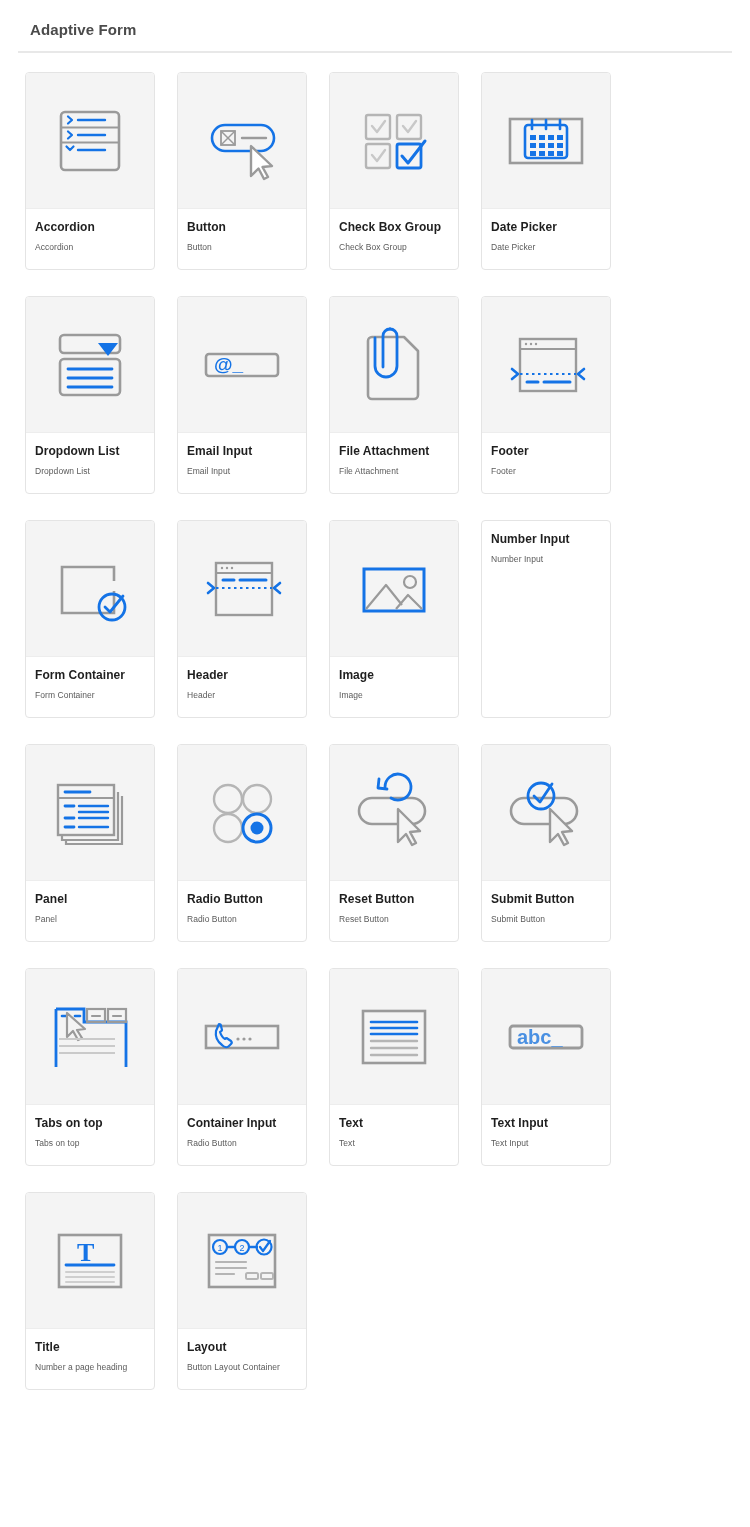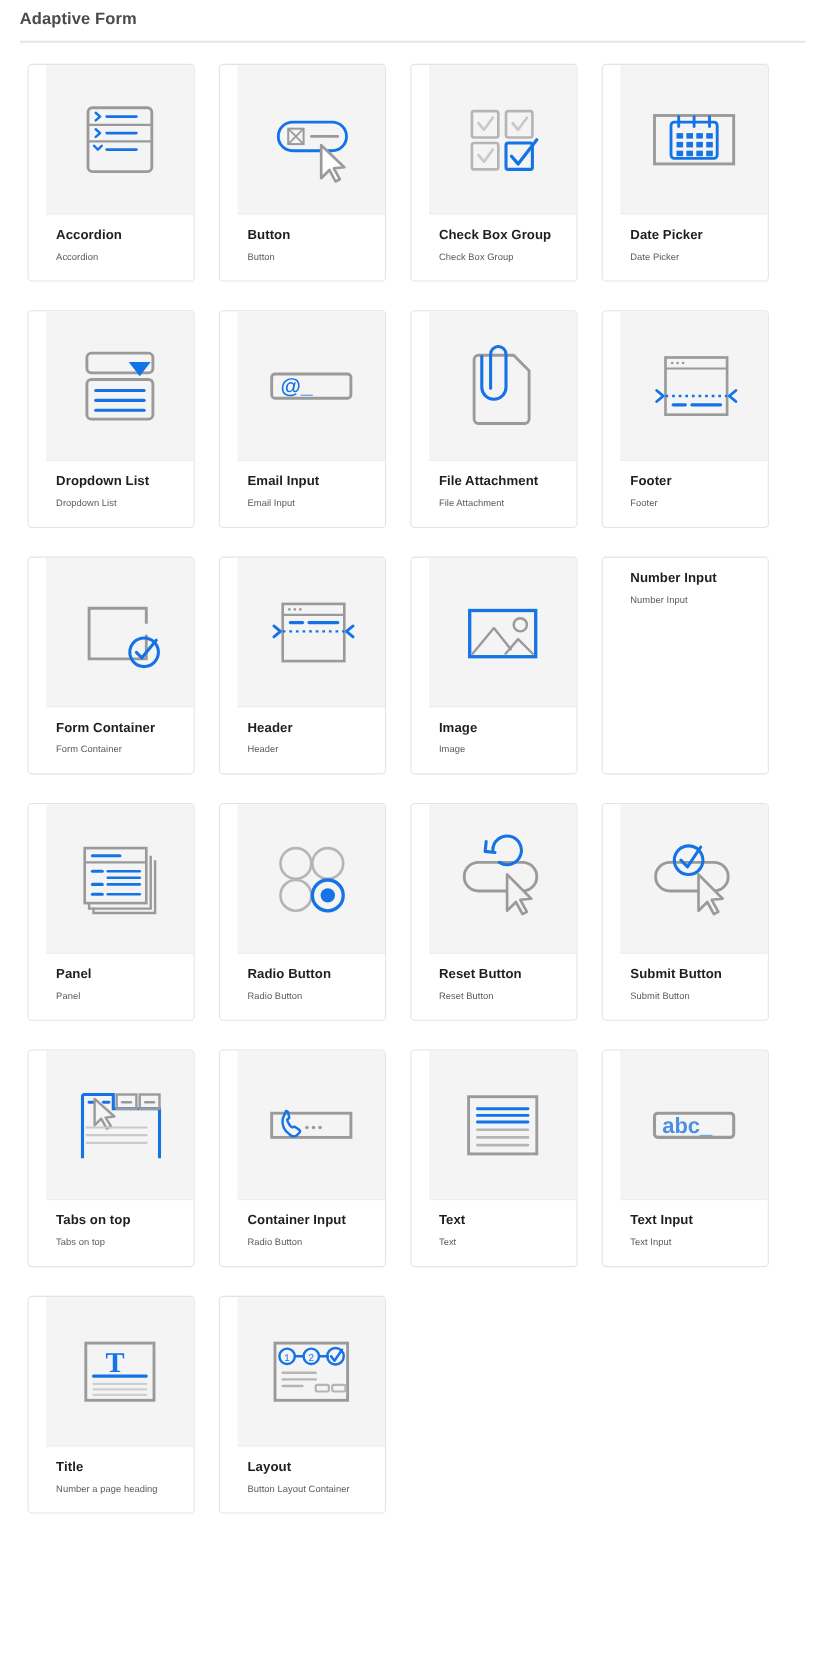--- a/index.html
+++ b/index.html
@@ -18,47 +18,46 @@
 
   
   .page-header {
     padding: 9px 0 0 18px;
   }
   .page-title {
     font-size: 15px;
     font-weight: bold;
     color: #4b4b4b;
     letter-spacing: 0.1px;
-    margin: 0;
+    margin: 12px;
     line-height: 18px;
   }
   .title-rule {
     height: 2px;
     background: #e8e8e8;
     margin: 10px 18px 0 18px;
     border: 0;
   }
 
   
   .card-grid {
     display: flex;
     flex-wrap: wrap;
     padding: 0 14px;
     margin-top: 6px;
   }
   .card {
-    width: 152px;
+    width: 130px;
     margin: 13px 11px;
     background: #ffffff;
     border: 1px solid #e4e4e4;
     border-radius: 4px;
     overflow: hidden;
     display: flex;
     flex-direction: column;
-    padding-left: 16px;
   }
   .card-media {
     background: #f4f4f4;
     border-bottom: 1px solid #ededed;
     height: 136px;
     display: flex;
     align-items: center;
     justify-content: center;
   }
   .card-media svg {

